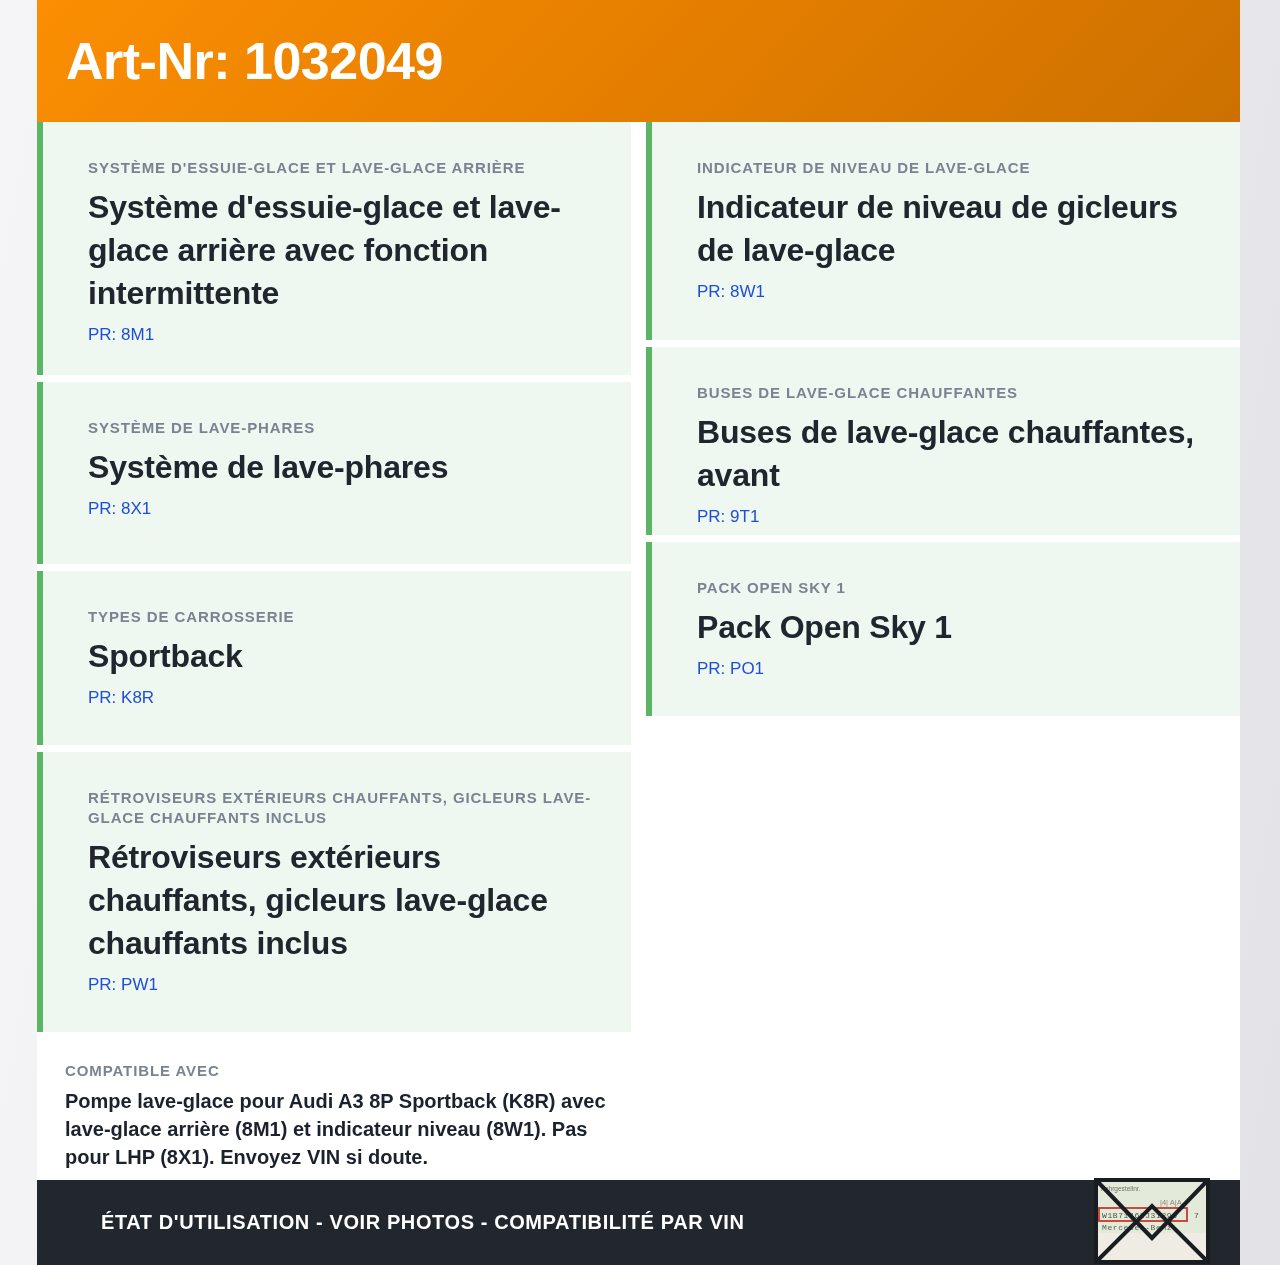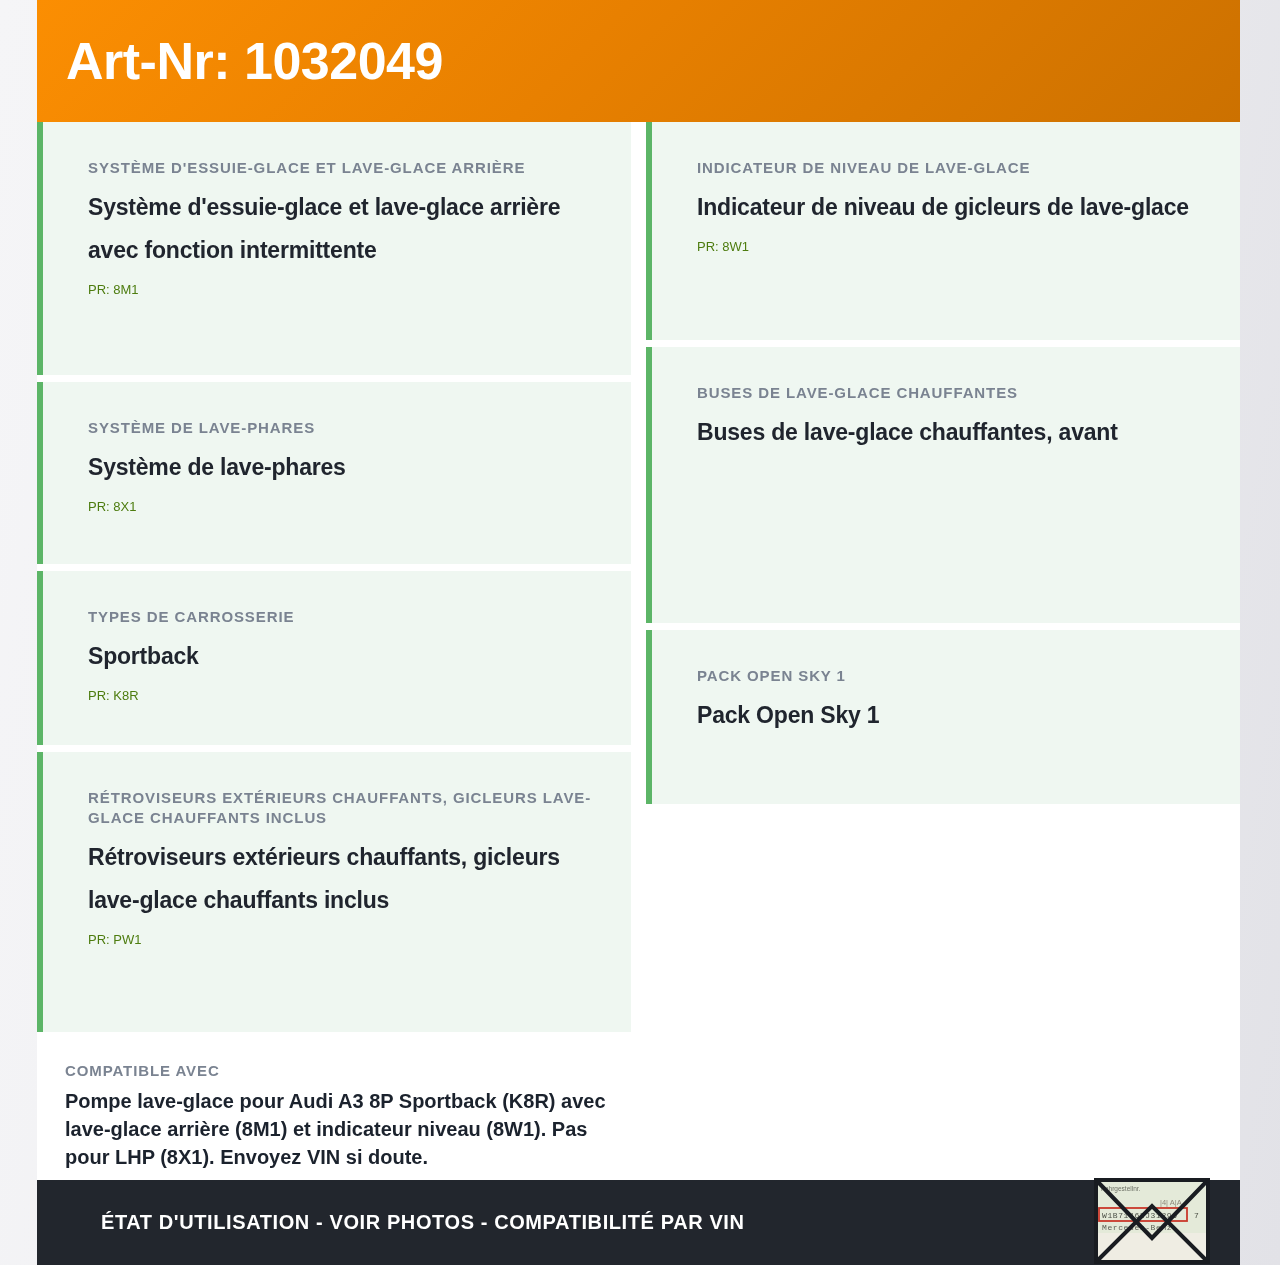--- a/index.html
+++ b/index.html
@@ -50,37 +50,37 @@
   }
   .card-category {
     font-size: 15px;
     font-weight: 700;
     letter-spacing: 0.9px;
     line-height: 20px;
     color: #7a8391;
     text-transform: uppercase;
   }
   .card-title {
-    font-size: 23px;
+    font-size: 32px;
     font-weight: 700;
     line-height: 43px;
     letter-spacing: -0.2px;
     color: #20252e;
     margin: 8px 0 10px 0;
   }
   .card-pr {
-    font-size: 13px;
-    color: #4d7c0f;
+    font-size: 17px;
+    color: #1d4ed8;
   }
   .h-l1 { height: 253px; }
   .h-l2 { height: 182px; }
   .h-l3 { height: 174px; }
   .h-l4 { height: 280px; }
   .h-r1 { height: 218px; }
-  .h-r2 { height: 276px; }
+  .h-r2 { height: 188px; }
   .h-r3 { height: 174px; }
   
   .compat-card {
     height: 141px;
     background: #ffffff;
     padding: 22px 20px 14px 28px;
   }
   .compat-text {
     font-size: 20px;
     font-weight: 700;
@@ -162,25 +162,27 @@
 
       <div class="card h-r1">
         <div class="card-category">INDICATEUR DE NIVEAU DE LAVE-GLACE</div>
         <div class="card-title">Indicateur de niveau de gicleurs de lave-glace</div>
         <div class="card-pr">PR: 8W1</div>
       </div>
 
       <div class="card h-r2">
         <div class="card-category">BUSES DE LAVE-GLACE CHAUFFANTES</div>
         <div class="card-title">Buses de lave-glace chauffantes, avant</div>
+        <div class="card-pr">PR: 9T1</div>
       </div>
 
       <div class="card h-r3">
         <div class="card-category">PACK OPEN SKY 1</div>
         <div class="card-title">Pack Open Sky 1</div>
+        <div class="card-pr">PR: PO1</div>
       </div>
 
     </div>
   </div>
 
   <div class="footer">
     <div class="footer-text">ÉTAT D'UTILISATION - VOIR PHOTOS - COMPATIBILITÉ PAR VIN</div>
 
     <div class="footer-image">
       <svg width="116" height="86" viewBox="0 0 116 86" xmlns="http://www.w3.org/2000/svg">

